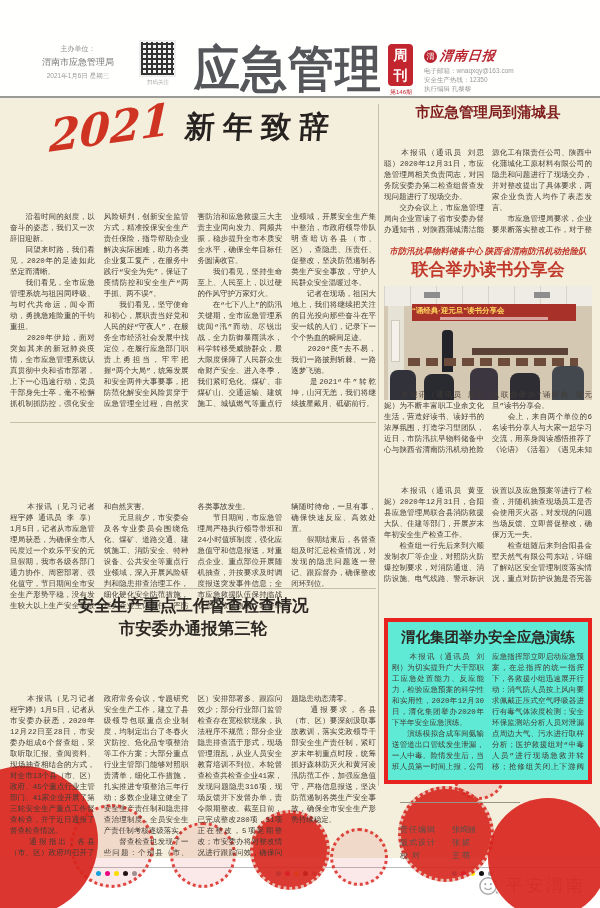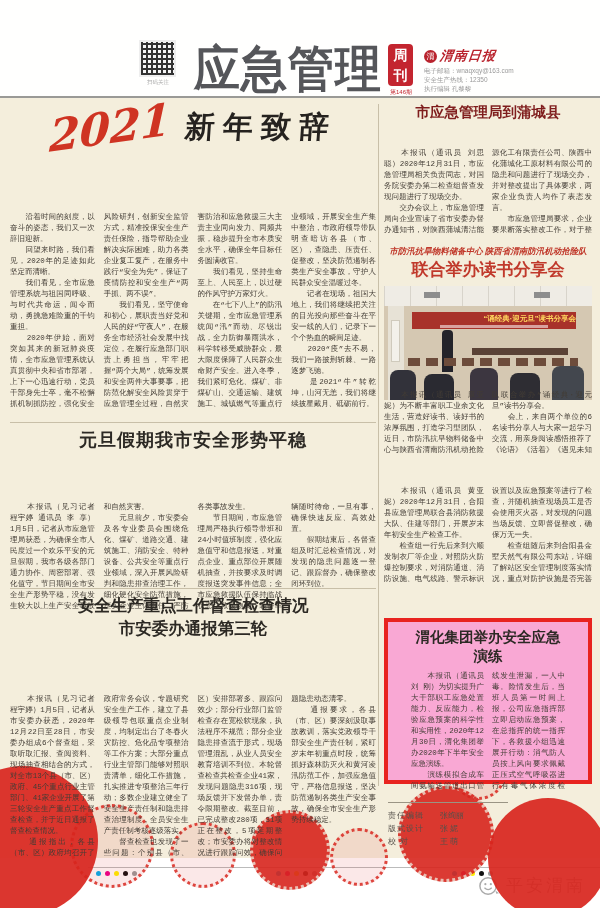--- a/index.html
+++ b/index.html
@@ -66,39 +66,39 @@
   .kicker-e { position:absolute; top:148px; left:0; width:100%; text-align:center; font-size:8.5px;
         font-weight:bold; font-style:italic; color:#c0392b; font-family:"Liberation Serif",serif;}
   .headline-e { position:absolute; top:160px; left:0; width:100%; text-align:center; font-size:17px;
         font-weight:900; color:#c0392b; font-family:Liberation Serif, serif;}
   .photo { position:absolute; top:188px; left:0; width:208px; height:114px; background:#d5c8b2; overflow:hidden; }
   .ph-ceiling { position:absolute; top:0; left:0; width:100%; height:20px; background:#efece5;
         background-image:repeating-linear-gradient(90deg,#d8d4cb 0 1px,transparent 1px 26px);}
   .ph-vent { position:absolute; top:6px; width:16px; height:6px; background:#8d8d8d; }
   .ph-colwall { position:absolute; top:20px; left:4px; width:16px; height:94px; background:#e7e2d6; }
   .ph-ac { position:absolute; top:34px; left:7px; width:9px; height:42px; background:#f3f1ea; border:1px solid #cfcabc;}
-  .ph-banner { position:absolute; top:26px; left:28px; width:164px; height:17px; background:#a8322a;
-        color:#ffd75e; font-size:7.5px; font-weight:bold; text-align:right; line-height:13px; }
+  .ph-banner { position:absolute; top:18px; left:28px; width:164px; height:17px; background:#a8322a;
+        color:#ffd75e; font-size:7.5px; font-weight:bold; text-align:left; line-height:13px; }
   .ph-banner-sub { display:block; height:3px; margin:0 28px; background:rgba(255,255,255,.55); }
   .ph-table { position:absolute; top:62px; left:88px; width:96px; height:7px; background:#5a4236; }
   .ph-speaker { position:absolute; top:44px; left:58px; width:11px; height:42px; background:#23232a; border-radius:4px 4px 0 0;}
   .ph-chairrow { position:absolute; top:72px; left:24px; width:170px; height:8px;
         background:repeating-linear-gradient(90deg,#6d4c3b 0 12px,transparent 12px 18px);}
   .ph-aud { position:absolute; bottom:0; height:30px; border-radius:8px 8px 0 0; }
   .body-e { position:absolute; top:292px; left:0; width:208px; height:74px; }
   .headline-f { position:absolute; top:388px; left:0; width:100%; text-align:center; font-size:15px;
         font-weight:900; color:#2c2924; font-family:"Liberation Serif",serif;}
   .body-f { position:absolute; top:388px; left:0; width:208px; height:102px; }
   .red-box { position:absolute; top:520px; left:0; width:208px; height:166px; border:4px solid #e8231f;
-        background:#f9a8d4; padding:4px 23px; z-index:3;}
+        background:#5eead4; padding:4px 4px; z-index:3;}
   .headline-g { width:100%; text-align:center; font-size:14.5px; font-weight:900; color:#2c2924;
         font-family:"Liberation Serif",serif; margin:2px 0 5px 0;}
   .body-g { width:100%; height:126px; }
-  .credits { position:absolute; top:704px; left:4px; width:120px; border-top:1px solid #9a9484;
-        padding-top:6px; font-size:8px; color:#55504a; line-height:13px; font-family:"Liberation Serif",serif; z-index:4;}
+  .credits { position:absolute; top:704px; left:16px; width:120px; border-top:1px solid #9a9484;
+        padding-top:20px; font-size:8px; color:#55504a; line-height:13px; font-family:"Liberation Serif",serif; z-index:4;}
   .credits span.lab { display:inline-block; width:52px; letter-spacing:1px;}
 
   
   .deco { position:absolute; z-index:1; }
   .blob { background:#d8251d; border-radius:50%; opacity:.92; }
   .lace { border:3px dotted #d8251d; border-radius:50%; opacity:.85; background:rgba(216,37,29,.12);}
   .lace-fill { border:3px dotted #e8b9ac; border-radius:50%; background:#d8251d; opacity:.9;}
 
   
   .footer { position:absolute; top:858px; left:0; width:600px; height:50px; background:#fff; }
@@ -109,20 +109,25 @@
   .brand { position:absolute; top:16px; right:14px; display:flex; align-items:center; gap:6px; color:#a2a2a2; }
   .brand-text { font-size:17px; letter-spacing:3px; font-family:"Liberation Serif",serif; }
   .face { width:22px; height:20px; }
 </style>
 </head>
 <body>
 
 <div class="page">
 
   <div class="header">
+    <div class="org-block">
+      <div class="org-label">主办单位：</div>
+      <div class="org-name">渭南市应急管理局</div>
+      <div class="org-date">2021年1月6日 星期三</div>
+    </div>
     <div class="qr"></div>
     <div class="qr-caption">扫码关注</div>
     <div class="masthead-title">应急管理</div>
     <div class="weekly-box">周刊</div>
     <div class="issue-no">第146期</div>
     <div class="paper-logo-row">
       <div class="paper-logo-icon">渭</div>
       <div class="paper-logo-text">渭南日报</div>
     </div>
     <div class="head-info">
@@ -154,21 +159,20 @@
 　　我们看见，全市应急管理系统与祖国同呼吸、与时代共命运，闻令而动，勇挑急难险重的千钧重担。
 　　2020年伊始，面对突如其来的新冠肺炎疫情，全市应急管理系统认真贯彻中央和省市部署，上下一心迅速行动，党员干部身先士卒，毫不松懈抓机制抓防控，强化安全风险研判，创新安全监管方式，精准投保安全生产责任保险，指导帮助企业解决实际困难，助力各类企业复工复产，在服务中践行“安全为先”，保证了疫情防控和安全生产“两手抓、两不误”。
 　　我们看见，坚守使命和初心，展职责当好党和人民的好“守夜人”，在服务全市经济社会发展中找定位，在履行应急部门职责上勇担当，牢牢把握“两个大局”，统筹发展和安全两件大事要事，把防范化解安全风险贯穿于应急管理全过程，自然灾害防治和应急救援三大主责主业同向发力、同频共振，稳步提升全市本质安全水平，确保全年目标任务圆满收官。
 　　我们看见，坚持生命至上、人民至上，以过硬的作风守护万家灯火。
 　　在“七下八上”的防汛关键期，全市应急管理系统闻“汛”而动、尽锐出战，全力防御暴雨洪水，科学转移受威胁群众，最大限度保障了人民群众生命财产安全。进入冬季，我们紧盯危化、煤矿、非煤矿山、交通运输、建筑施工、城镇燃气等重点行业领域，开展安全生产集中整治，市政府领导带队明查暗访各县（市、区），查隐患、压责任、促整改，坚决防范遏制各类生产安全事故，守护人民群众安全温暖过冬。
 　　记者在现场，祖国大地上，我们将继续把关注的目光投向那些奋斗在平安一线的人们，记录下一个个热血的瞬间足迹。
 　　2020“疫”去不易，我们一路披荆斩棘、一路逐梦飞驰。
 　　是2021“牛”转乾坤，山河无恙，我们将继续披星戴月、砥砺前行。</div>
 
       <div class="h-rule" style="top:324px; left:0; width:366px;"></div>
-      <div class="headline-b">元旦假期我市安全形势平稳</div>
       <div class="body-b body-text cols4">　　本报讯（见习记者 程宇婷 通讯员 李 享）1月5日，记者从市应急管理局获悉，为确保全市人民度过一个欢乐平安的元旦假期，我市各级各部门通力协作、周密部署、强化值守，节日期间全市安全生产形势平稳，没有发生较大以上生产安全事故和自然灾害。
 　　元旦前夕，市安委会及各专业委员会围绕危化、煤矿、道路交通、建筑施工、消防安全、特种设备、公共安全等重点行业领域，深入开展风险研判和隐患排查治理工作，细化硬化安全防范措施，压实企业主体责任，严防各类事故发生。
 　　节日期间，市应急管理局严格执行领导带班和24小时值班制度，强化应急值守和信息报送，对重点企业、重点部位开展随机抽查，并按要求及时调度报送突发事件信息；全市应急救援队伍保持临战状态，救援物资、装备车辆随时待命，一旦有事，确保快速反应、高效处置。
 　　假期结束后，各督查组及时汇总检查情况，对发现的隐患问题逐一登记、跟踪督办，确保整改闭环到位。</div>
 
       <div class="h-rule" style="top:490px; left:0; width:366px;"></div>
       <div class="headline-c">
         <div>安全生产重点工作督查检查情况</div>
         <div>市安委办通报第三轮</div>
       </div>

